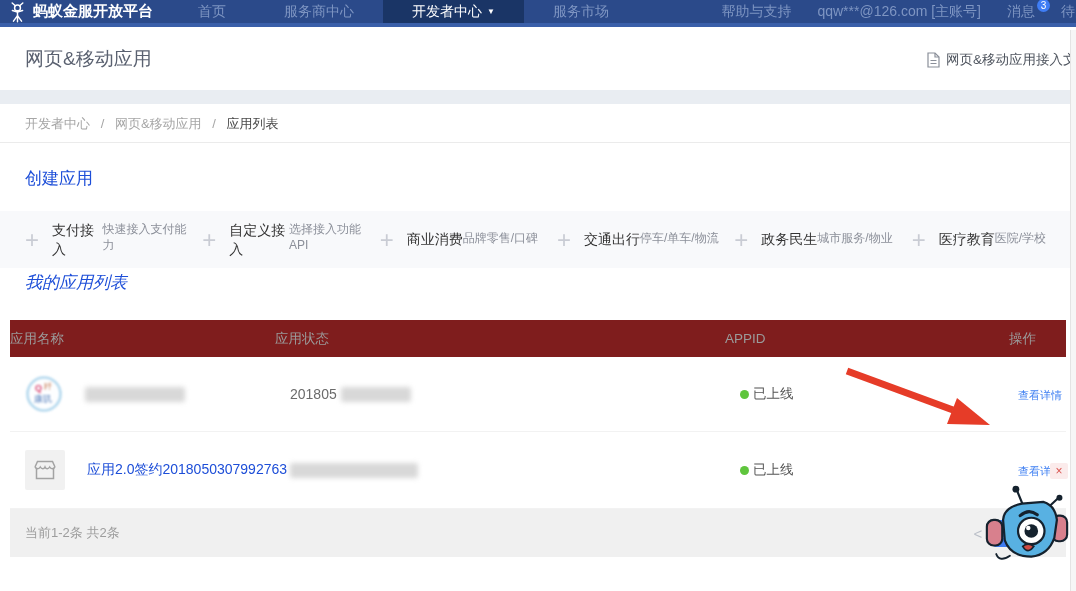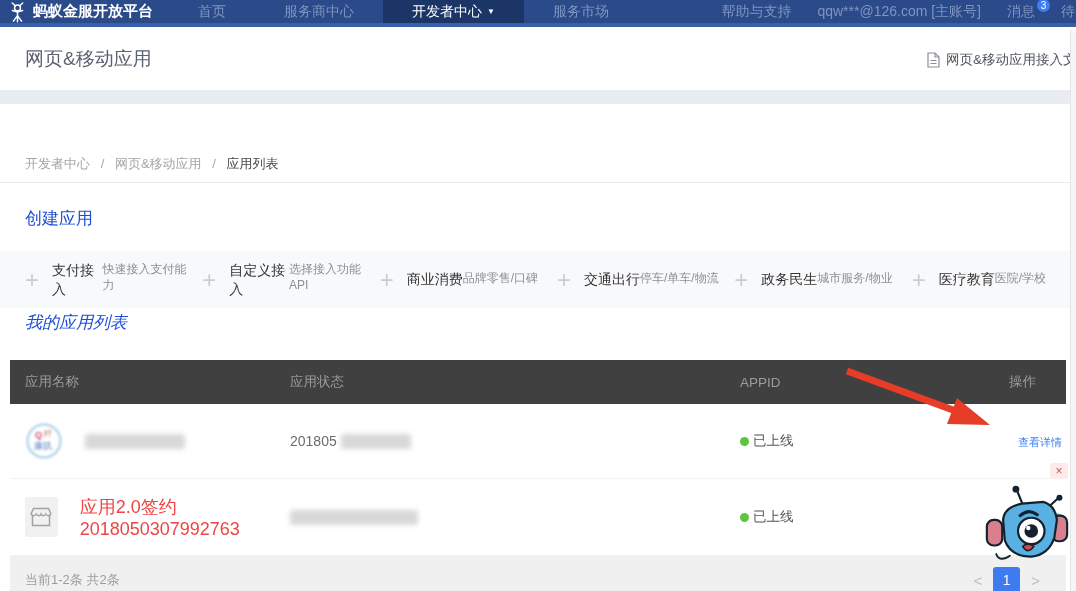--- a/index.html
+++ b/index.html
@@ -19,46 +19,46 @@
   .badge { position:absolute; top:-1px; right:-2px; background:#3f7df5; color:#fff; font-size:10px; line-height:13px; min-width:13px; text-align:center; border-radius:8px; padding:0 3px; }
   .nav-item.clipped { margin-right:-26px; }
 
   
   .page-header { height:63px; display:flex; align-items:center; padding:0 25px; position:relative; background:#fff; }
   .page-title { font-size:19px; color:#5a6170; }
   .doc-link { position:absolute; right:-14px; top:24px; font-size:13.5px; color:#4e545e; display:flex; align-items:center; gap:6px; white-space:nowrap; cursor:pointer; }
 
   .gray-band { height:14px; background:#e9edf2; }
 
-  .breadcrumb { height:39px; line-height:39px; padding:0 25px; font-size:13px; color:#a6a6a6; border-bottom:1px solid #ebebeb; background:#fff;margin-top:40px; }
+  .breadcrumb { height:39px; line-height:39px; padding:0 25px; font-size:13px; color:#a6a6a6; border-bottom:1px solid #ebebeb; background:#fff; }
   .breadcrumb .sep { margin:0 7px; }
   .breadcrumb .current { color:#4a4a4a; }
   .breadcrumb .bc-link { cursor:pointer; }
 
   .section-title { font-size:17px; color:#1d4ed8; padding:0 25px; margin-top:25px; line-height:22px; }
   .section-title.second { margin-top:4px;font-style:italic; }
 
   
   .create-row { margin-top:21px; background:#f8f9fb; height:57px; display:grid; grid-template-columns:repeat(6,1fr); align-items:center; padding-left:12px; }
   .create-item { display:flex; align-items:center; gap:13px; padding-left:13px; cursor:pointer; }
   .plus { color:#c9ccd4; font-size:24px; font-weight:300; line-height:24px; }
   .create-txt { display:flex; flex-direction:row; }
   .create-title { font-size:14px; color:#333; line-height:19px; }
   .create-sub { font-size:12px; color:#8b8f99; line-height:16px; }
 
   
   .table { margin:26px 10px 0; }
-  .thead { height:44px; background:#404040; display:grid; grid-template-columns:265px 450px 225px 1fr; align-items:center; font-size:13.5px; color:#9b9b9b; padding-left:15px; }
+  .thead { height:37px; background:#7f1d1d; display:grid; grid-template-columns:265px 450px 225px 1fr; align-items:center; font-size:13.5px; color:#9b9b9b; }
   .thead .col-action { text-align:right; padding-right:30px; }
   .trow { height:75px; display:grid; grid-template-columns:265px 450px 225px 1fr; align-items:center; padding-left:15px; border-bottom:1px solid #f2f2f2; background:#fff; }
   .trow.r2 { height:77px; }
   .cell-name { display:flex; align-items:center; gap:22px; }
   .app-logo { filter:blur(0.8px); }
   .app-icon-box { width:40px; height:40px; background:#f1f1f1; display:flex; align-items:center; justify-content:center; border-radius:2px; }
-  .app-name { font-size:18px; color:#ef4444; }
+  .app-name { font-size:14px; color:#1d4ed8; }
   .redact { background:#d8d8d8; border-radius:2px; filter:blur(2.5px); height:15px; }
   .redact.w-name { width:100px; }
   .redact.w-appid { width:70px; margin-left:4px; }
   .redact.w-appid2 { width:128px; }
   .appid-cell { font-size:14px; color:#6b6b6b; display:flex; align-items:center; }
   .status-cell { display:flex; align-items:center; gap:4px; font-size:13.5px; color:#555; }
   .dot { width:9px; height:9px; border-radius:50%; background:#5fc53d; }
   .action-cell { text-align:right; padding-right:4px; }
   .link { color:#3e7ff2; font-size:11px; cursor:pointer; }
 

